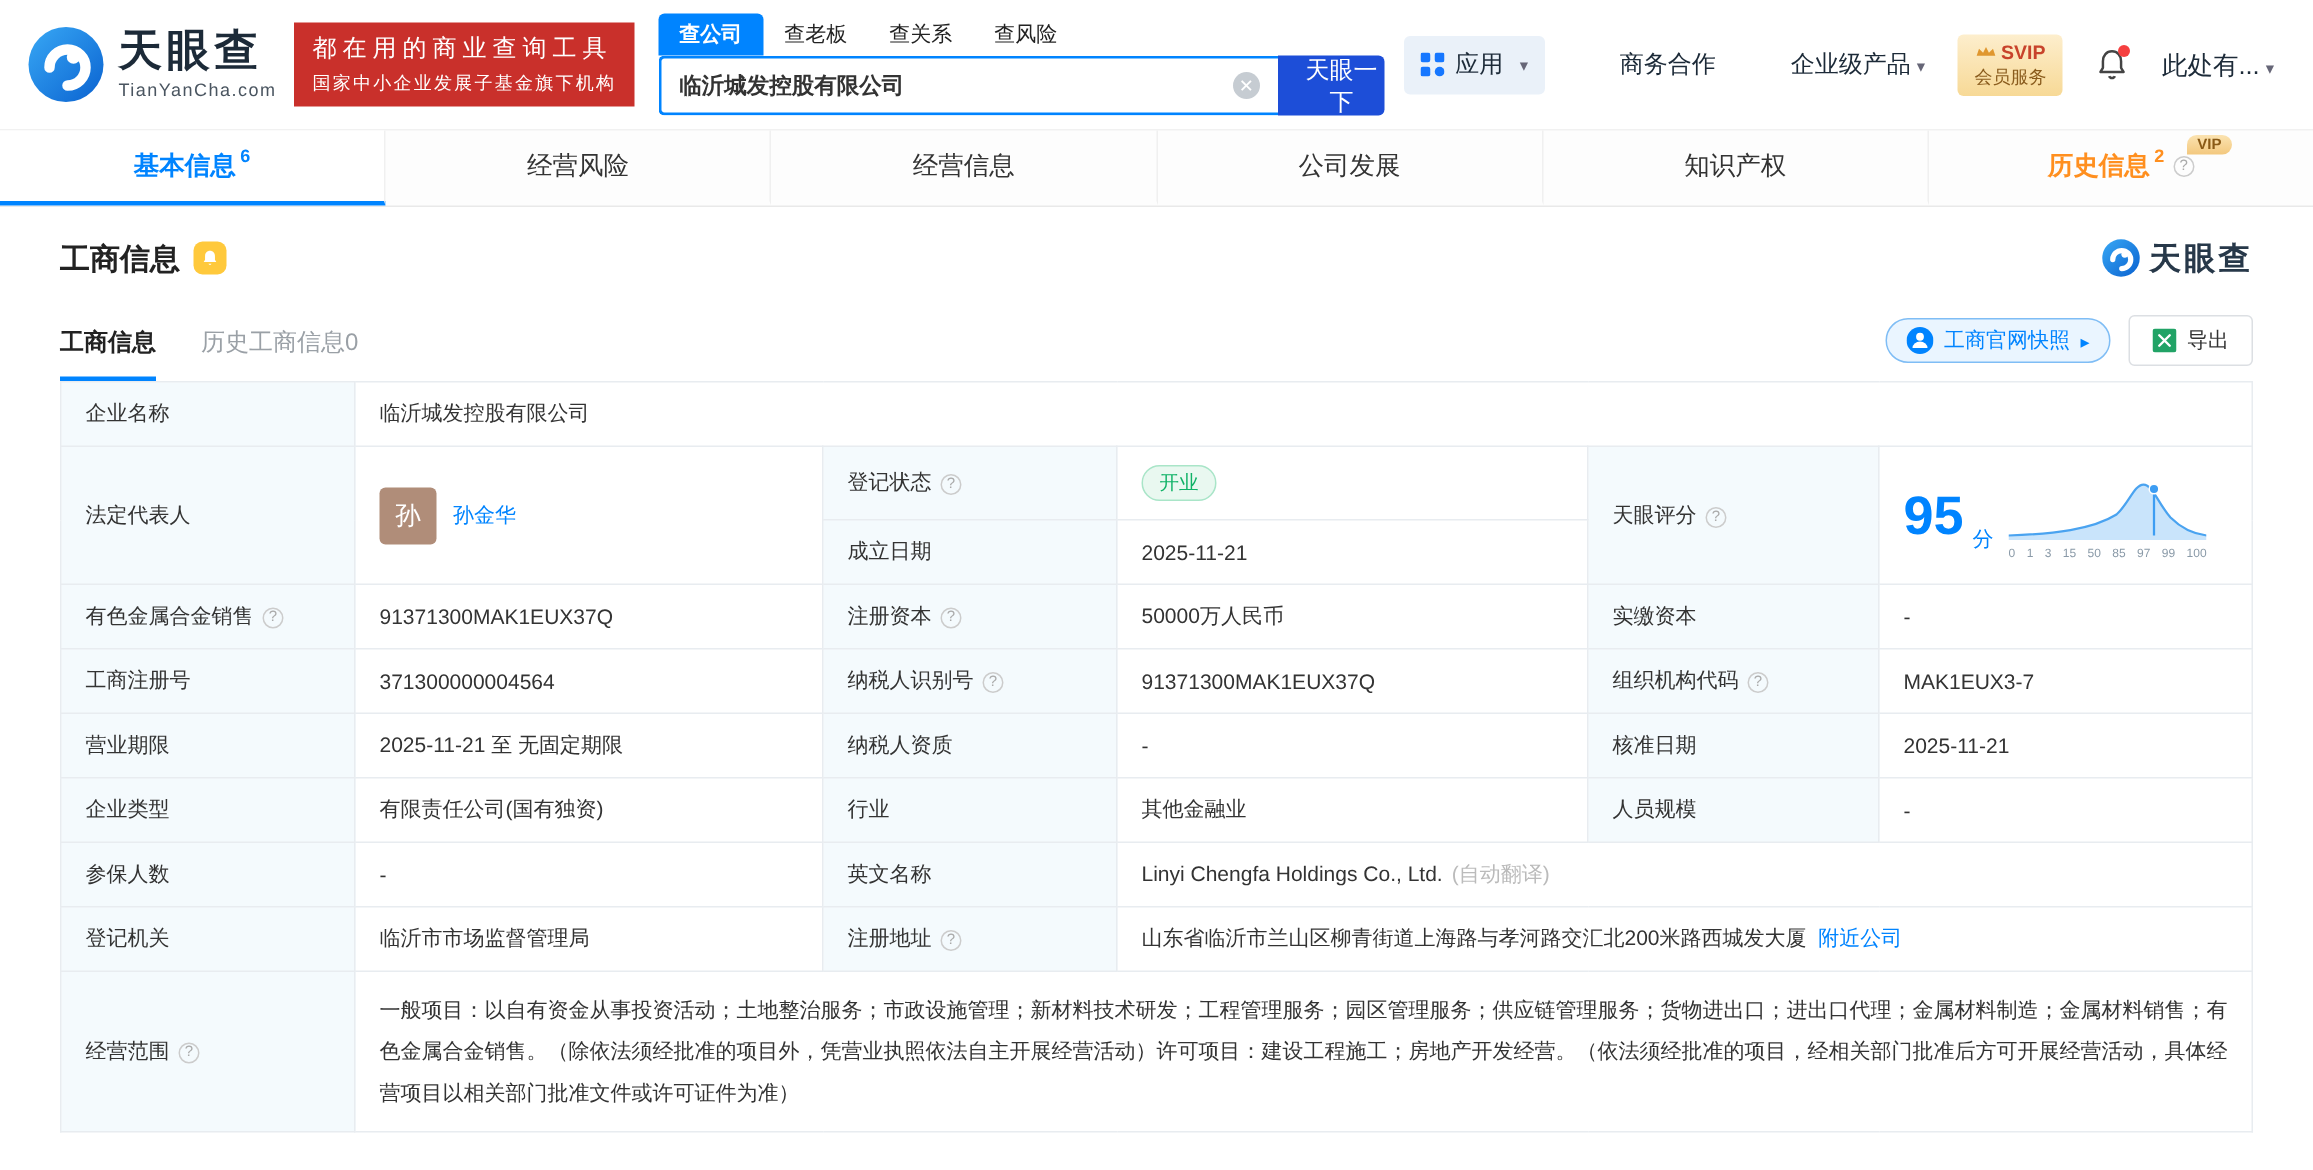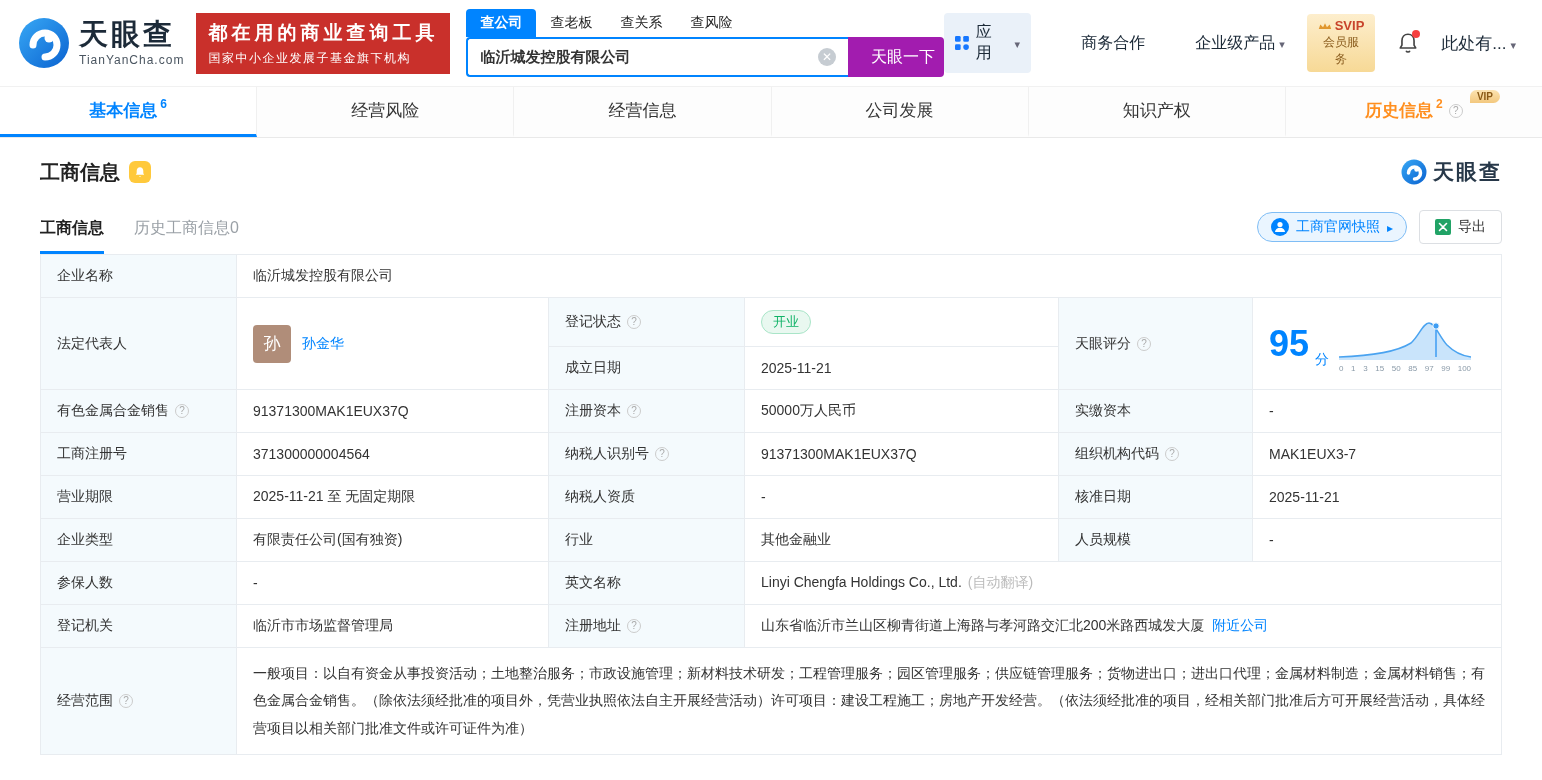--- a/index.html
+++ b/index.html
@@ -8,52 +8,52 @@
     font-family: "Liberation Sans", "DejaVu Sans", sans-serif;
     color: #333; background: #fff;
   }
   
   .header { display: flex; align-items: center; height: 86px; padding: 0 18px; }
   .logo { display: flex; align-items: center; gap: 9px; cursor: pointer; }
   .logo-text { display: flex; flex-direction: column; }
   .brand-name { font-size: 29px; font-weight: bold; color: #1c2a38; letter-spacing: 3px; line-height: 1; }
   .brand-domain { font-size: 12px; color: #4a5560; letter-spacing: 1px; margin-top: 4px; }
   .promo { background: #c9302b; color: #fff; padding: 7px 12px; margin-left: 12px; }
-  .promo-line1 { font-size: 19px; font-weight: bold; letter-spacing: 4px; white-space: nowrap; }
+  .promo-line1 { font-size: 16px; font-weight: normal; letter-spacing: 4px; white-space: nowrap; }
   .promo-line2 { font-size: 12px; letter-spacing: 1.5px; margin-top: 4px; white-space: nowrap; }
 
   .search-wrap { margin-left: 16px; width: 484px; }
   .search-tabs { display: flex; align-items: flex-end; }
   .search-tab { font-size: 14px; color: #222; padding: 5px 14px; cursor: pointer; }
   .search-tab.active { background: #0084ff; color: #ffffff; font-weight: bold; border-radius: 4px 4px 0 0; }
   .search-row { display: flex; height: 40px; }
   .search-input-box { flex: 1; display: flex; align-items: center; border: 2px solid #0084ff; border-right: none; border-radius: 4px 0 0 4px; padding: 0 12px; background: #fff; }
   .search-input { border: none; outline: none; flex: 1; font-size: 15px; font-weight: 600; color: #333; font-family: inherit; }
   .clear-icon { width: 18px; height: 18px; border-radius: 50%; background: #c6ccd2; color: #fff; font-size: 12px; line-height: 18px; text-align: center; cursor: pointer; flex: none; }
-  .search-btn { width: 96px; background: #a21caf; color: #fff; font-size: 16px; border: none; border-radius: 0 4px 4px 0; cursor: pointer; font-family: inherit; padding-left: 14px; }
+  .search-btn { width: 71px; background: #1d4ed8; color: #fff; font-size: 16px; border: none; border-radius: 0 4px 4px 0; cursor: pointer; font-family: inherit; padding-left: 14px; }
 
   .header-right { margin-left: auto; display: flex; align-items: center; gap: 22px; padding-right: 8px; }
   .apps-btn { display: flex; align-items: center; gap: 7px; background: #eaf1f9; padding: 9px 11px; border-radius: 4px; cursor: pointer; font-size: 16px; color: #1c2a38; }
   .caret::after { content: "▾"; font-size: 11px; color: #667; margin-left: 4px; }
   .hdr-link { font-size: 16px; color: #1c2a38; cursor: pointer; white-space: nowrap; margin-left: 28px; }
   .svip { background: linear-gradient(180deg, #fdeecd, #f7d996); border-radius: 4px; padding: 4px 11px; text-align: center; cursor: pointer; }
   .svip-top { font-size: 13px; font-weight: bold; color: #c8432b; display: flex; align-items: center; justify-content: center; gap: 3px; }
   .svip-bottom { font-size: 12px; color: #8a5c1d; margin-top: 1px; }
   .bell-wrap { position: relative; cursor: pointer; width: 22px; height: 22px; }
   .bell-dot { position: absolute; top: -2px; right: -1px; width: 8px; height: 8px; background: #f53f3f; border-radius: 50%; }
   .account { font-size: 17px; color: #1c2a38; cursor: pointer; white-space: nowrap; }
 
   
   .nav { display: flex; height: 52px; border-top: 1px solid #f1f1f1; border-bottom: 1px solid #e9e9e9; background: #fdfdfd; }
   .nav-tab { flex: 1; display: flex; align-items: center; justify-content: center; font-size: 17px; color: #333; cursor: pointer; border-right: 1px solid #f0f0f0; border-bottom: 3px solid transparent; position: relative; }
   .nav-tab:last-child { border-right: none; }
   .nav-tab.active { color: #0084ff; font-weight: bold; border-bottom-color: #0084ff; background: #fff; }
   .nav-count { font-size: 12px; margin-left: 3px; position: relative; top: -7px; }
   .nav-tab.vip-tab { color: #ff8f1f; font-weight: bold; }
-  .vip-badge { position: absolute; top: 3px; right: 42px; background: linear-gradient(180deg, #fbe3b1, #f3c87e); color: #8a5a16; font-size: 10px; font-weight: bold; padding: 1px 7px; border-radius: 7px 7px 7px 0; }
+  .vip-badge { position: absolute; top: 3px; right: 54px; background: linear-gradient(180deg, #fbe3b1, #f3c87e); color: #8a5a16; font-size: 10px; font-weight: bold; padding: 1px 7px; border-radius: 7px 7px 7px 0; }
 
   .qicon { display: inline-block; width: 14px; height: 14px; border: 1px solid #ccc; border-radius: 50%; color: #aaa; font-size: 10px; line-height: 12px; text-align: center; margin-left: 6px; vertical-align: 1px; cursor: pointer; font-weight: normal; }
   .qicon::after { content: "?"; }
 
   
   .content { padding: 0 40px 10px; }
   .section-head { display: flex; align-items: center; margin-top: 20px; }
   .section-title { font-size: 20px; font-weight: bold; color: #222; }
   .notice-bell { width: 22px; height: 22px; border-radius: 6px; background: #ffc93c; margin-left: 9px; display: flex; align-items: center; justify-content: center; cursor: pointer; }
   .watermark { margin-left: auto; display: flex; align-items: center; gap: 6px; }

